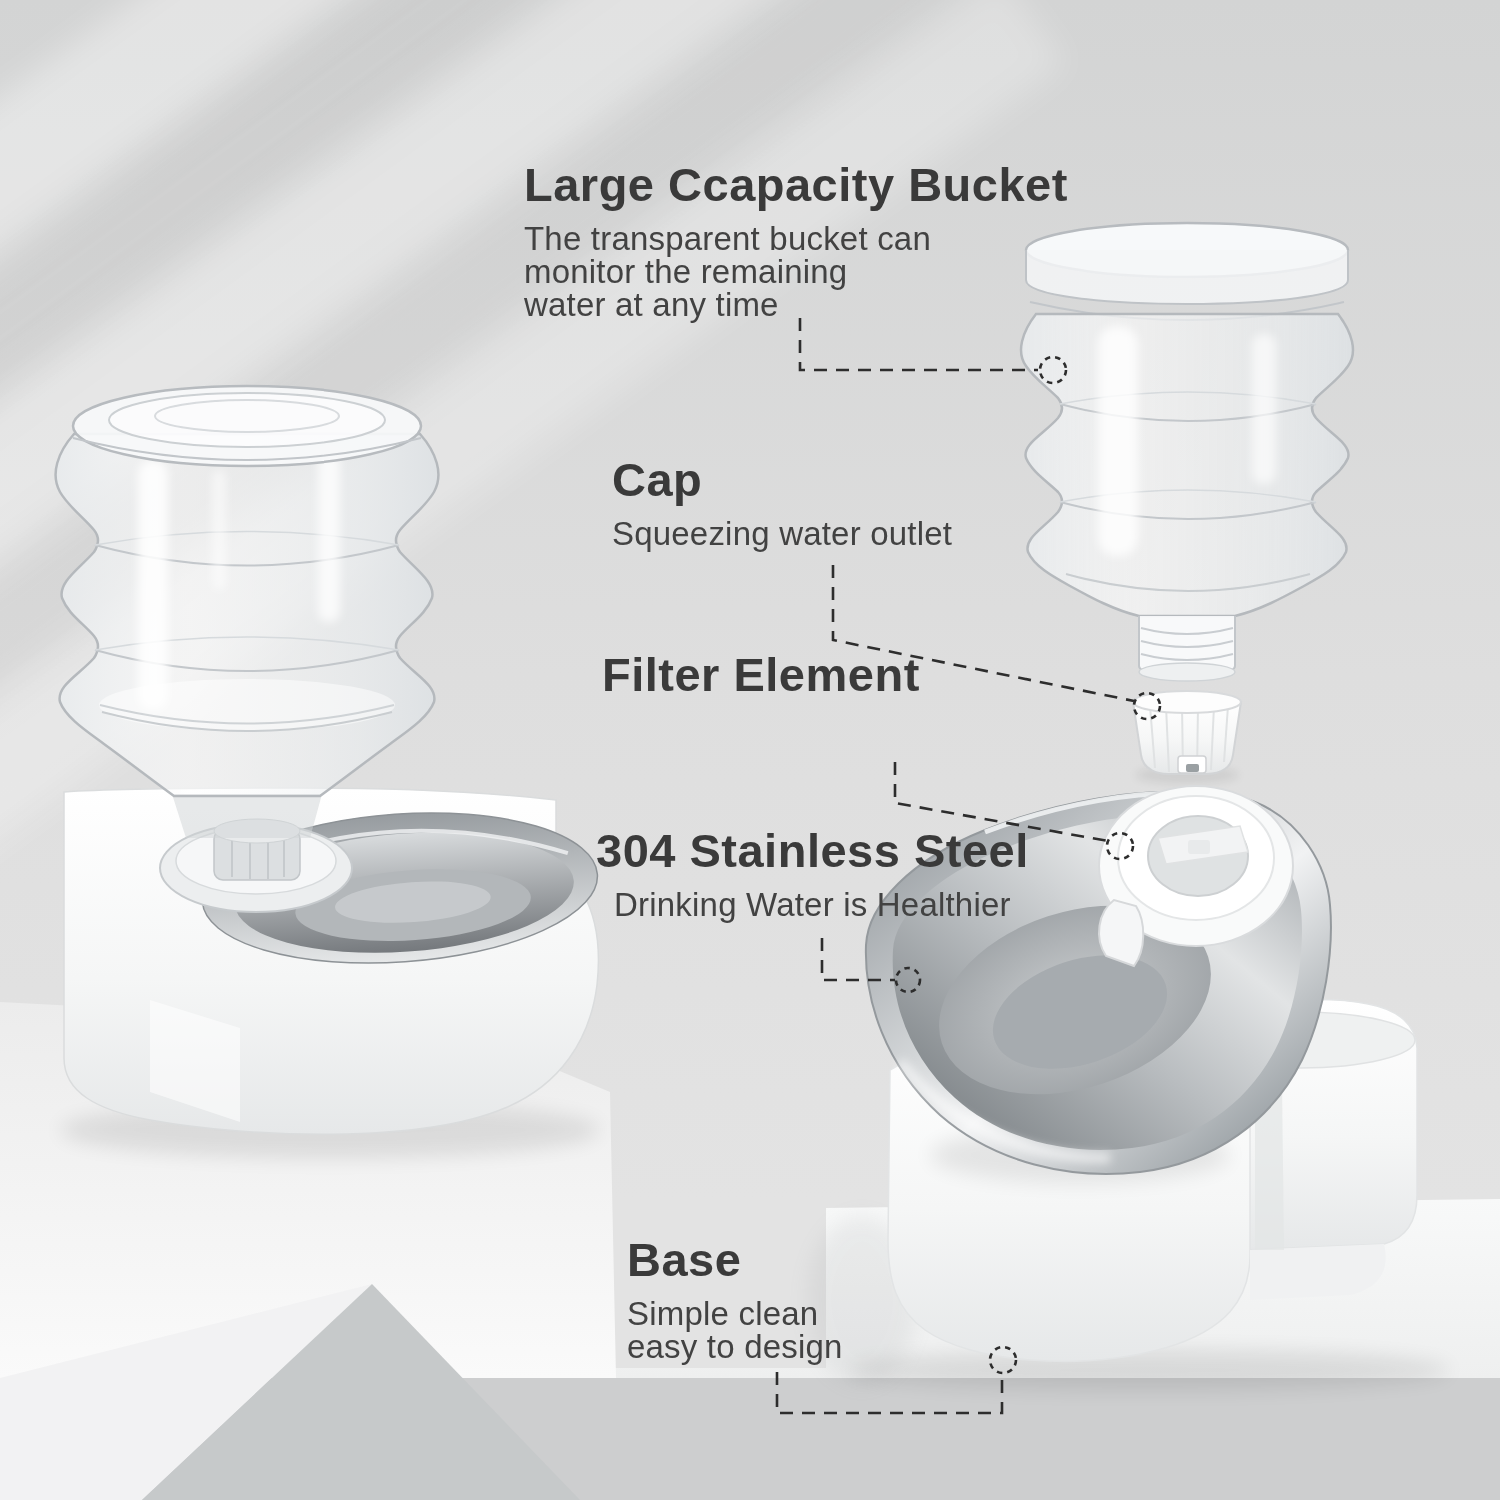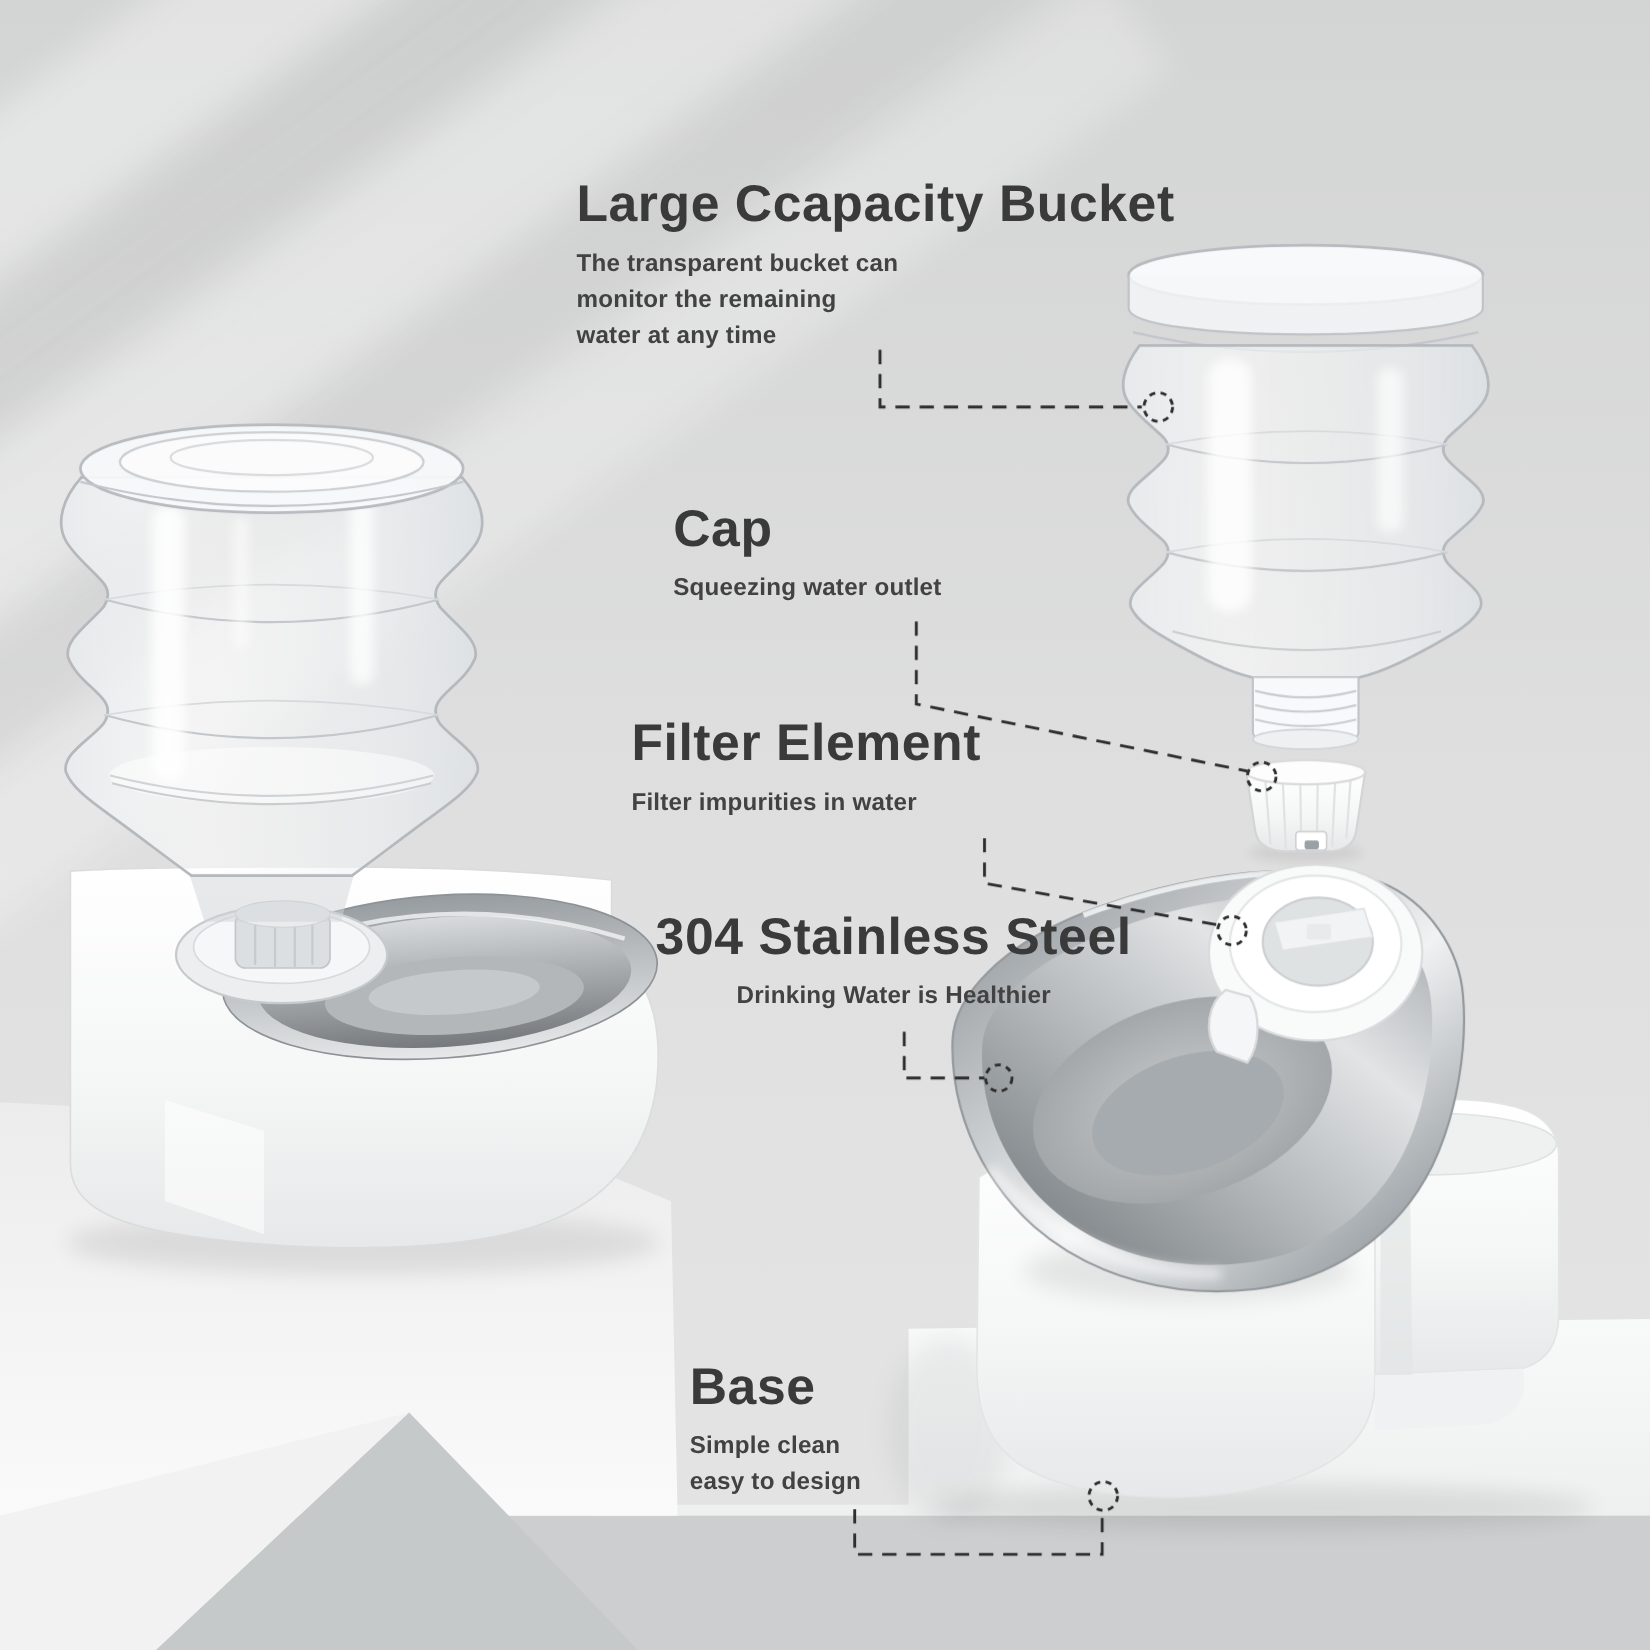--- a/index.html
+++ b/index.html
@@ -4,24 +4,24 @@
 <style>
   html,body{margin:0;padding:0;background:#888;}
   .stage{
     position:relative;width:1500px;height:1500px;overflow:hidden;
     font-family:"Liberation Sans","DejaVu Sans",sans-serif;
     background:#fde047;
   }
   .scene{position:absolute;left:0;top:0;width:1500px;height:1500px;}
   .ann{position:absolute;color:#3c3c3c;}
   .ann .t{font-size:47px;font-weight:700;letter-spacing:.5px;line-height:1.05;margin:0 0 13px 0;color:#3a3a3a;}
-  .ann .d{font-size:22px;font-weight:700;line-height:33px;color:#424242;letter-spacing:.2px;}
+  .ann .d{font-size:33px;font-weight:400;line-height:33px;color:#424242;letter-spacing:.2px;}
   .ann-bucket{left:524px;top:160px;}
   .ann-cap{left:612px;top:455px;}
-  .ann-filter{left:574px;top:650px;}
+  .ann-filter{left:602px;top:650px;text-align:right;}
   .ann-steel{left:596px;top:826px;text-align:center;}
   .ann-base{left:627px;top:1235px;}
 </style>
 </head>
 <body>
 
 <div class="stage">
 
   <svg class="scene" width="1500" height="1500" viewBox="0 0 1500 1500">
     <defs>
@@ -287,23 +287,20 @@
 
   <div class="ann ann-cap">
     <div class="t">Cap</div>
     <div class="d">
       <div>Squeezing water outlet</div>
     </div>
   </div>
 
   <div class="ann ann-filter">
     <div class="t">Filter Element</div>
-    <div class="d">
-      <div>Filter impurities in water</div>
-    </div>
   </div>
 
   <div class="ann ann-steel">
     <div class="t">304 Stainless Steel</div>
     <div class="d">
       <div>Drinking Water is Healthier</div>
     </div>
   </div>
 
   <div class="ann ann-base">

